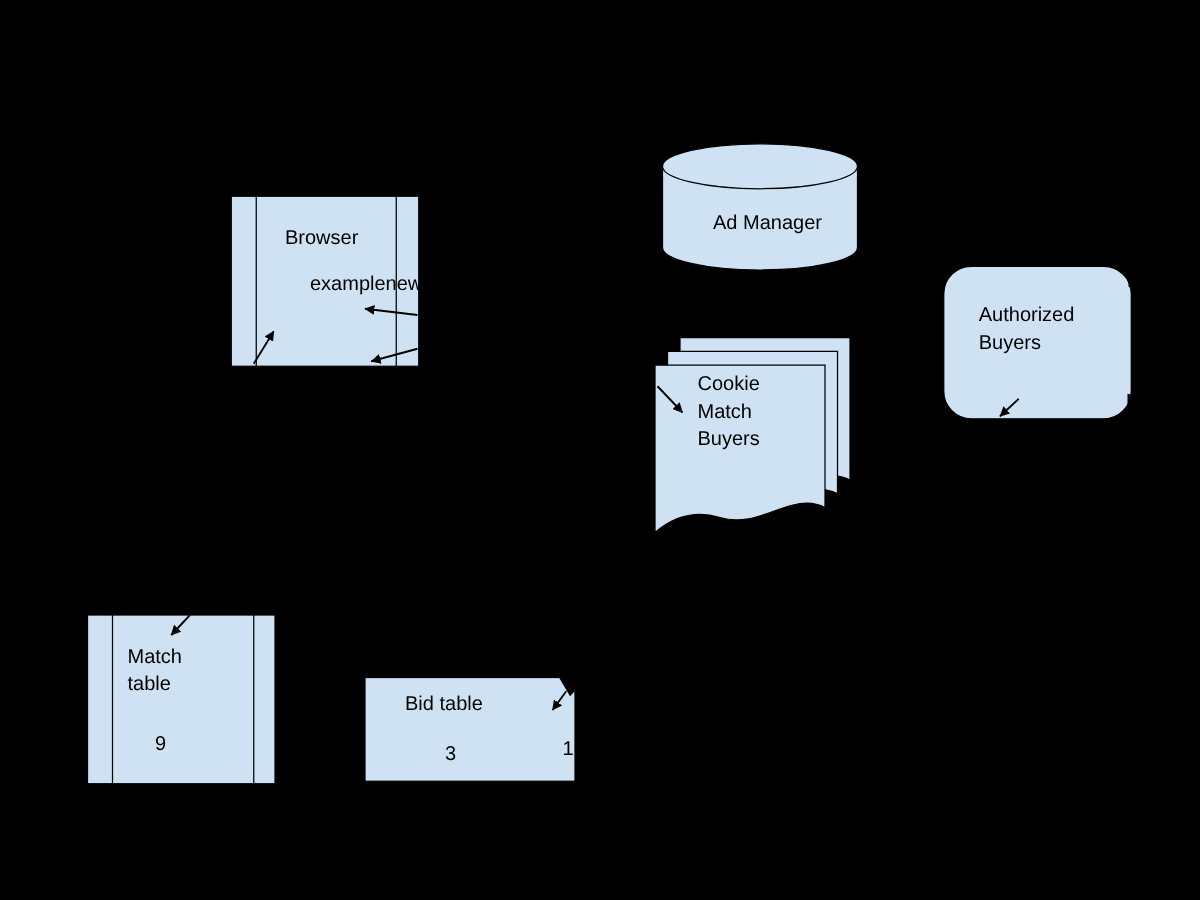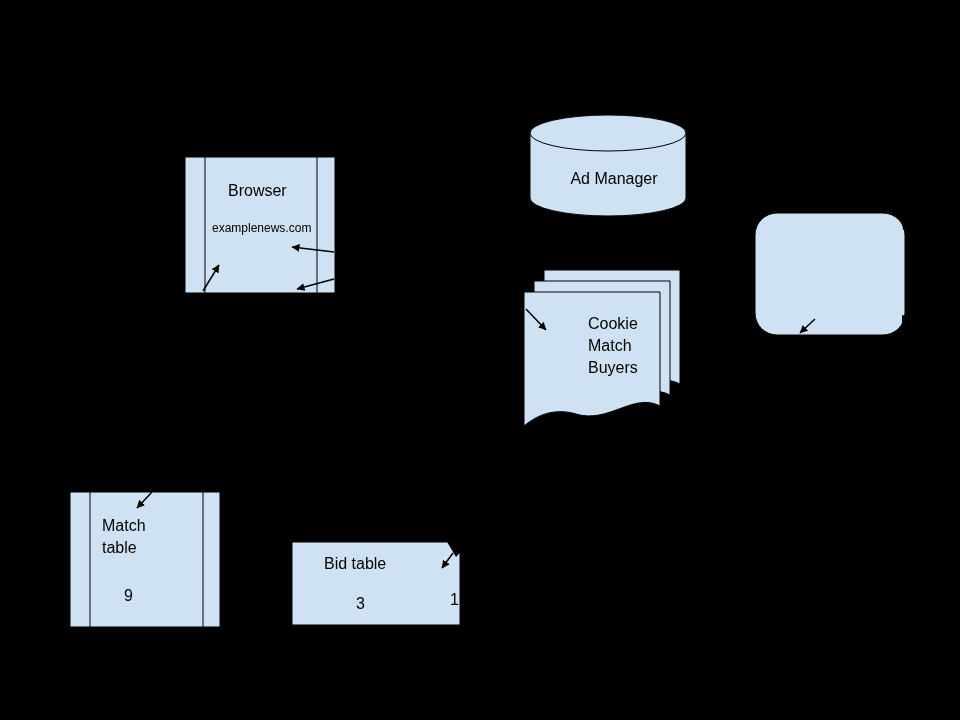--- a/index.html
+++ b/index.html
@@ -20,21 +20,21 @@
   .edge  { stroke: var(--stroke, #000000); stroke-width: 1.5px; fill: none; }
   .mark  { fill: var(--stroke, #000000); stroke: none; }
   .label {
     position: absolute;
     color: var(--text, #000000);
     font-size: 16px;
     line-height: 22px;
     white-space: nowrap;
   }
   .label.center { text-align: center; }
-  .label.small { font-size: 12px; line-height: 14px; }
+  .label.small { font-size: 16px; line-height: 14px; margin-left: 36px; }
   .label div { display: block; }
 </style>
 </head>
 <body>
 
 <div id="stage">
 
   <svg width="960" height="720" viewBox="0 0 960 720">
     <defs>
       <marker id="arrow" markerWidth="10" markerHeight="8" refX="7.5" refY="4" orient="auto" markerUnits="userSpaceOnUse">
@@ -86,26 +86,30 @@
       <line class="edge" x1="453" y1="553" x2="442" y2="568" marker-end="url(#arrow)"></line>
     </g>
   </svg>
 
   <div class="label" style="left:228px; top:180px;">Browser</div>
 
   <div class="label small" style="left:212px; top:221px;">examplenews.com</div>
 
   <div class="label center" style="left:536px; top:168px; width:156px;">Ad Manager</div>
 
-  <div class="label" style="left:558px; top:313px;margin-left:30px;">
+  <div class="label" style="left:558px; top:297px;">
     <div>Cookie</div>
     <div>Match</div>
     <div>Buyers</div>
   </div>
 
+  <div class="label" style="left:783px; top:242px;">
+    <div>Authorized</div>
+    <div>Buyers</div>
+  </div>
 
   <div class="label" style="left:102px; top:515px;">
     <div>Match</div>
     <div>table</div>
   </div>
 
   <div class="label" style="left:124px; top:585px;">9</div>
 
   <div class="label" style="left:324px; top:553px;">Bid table</div>
 

